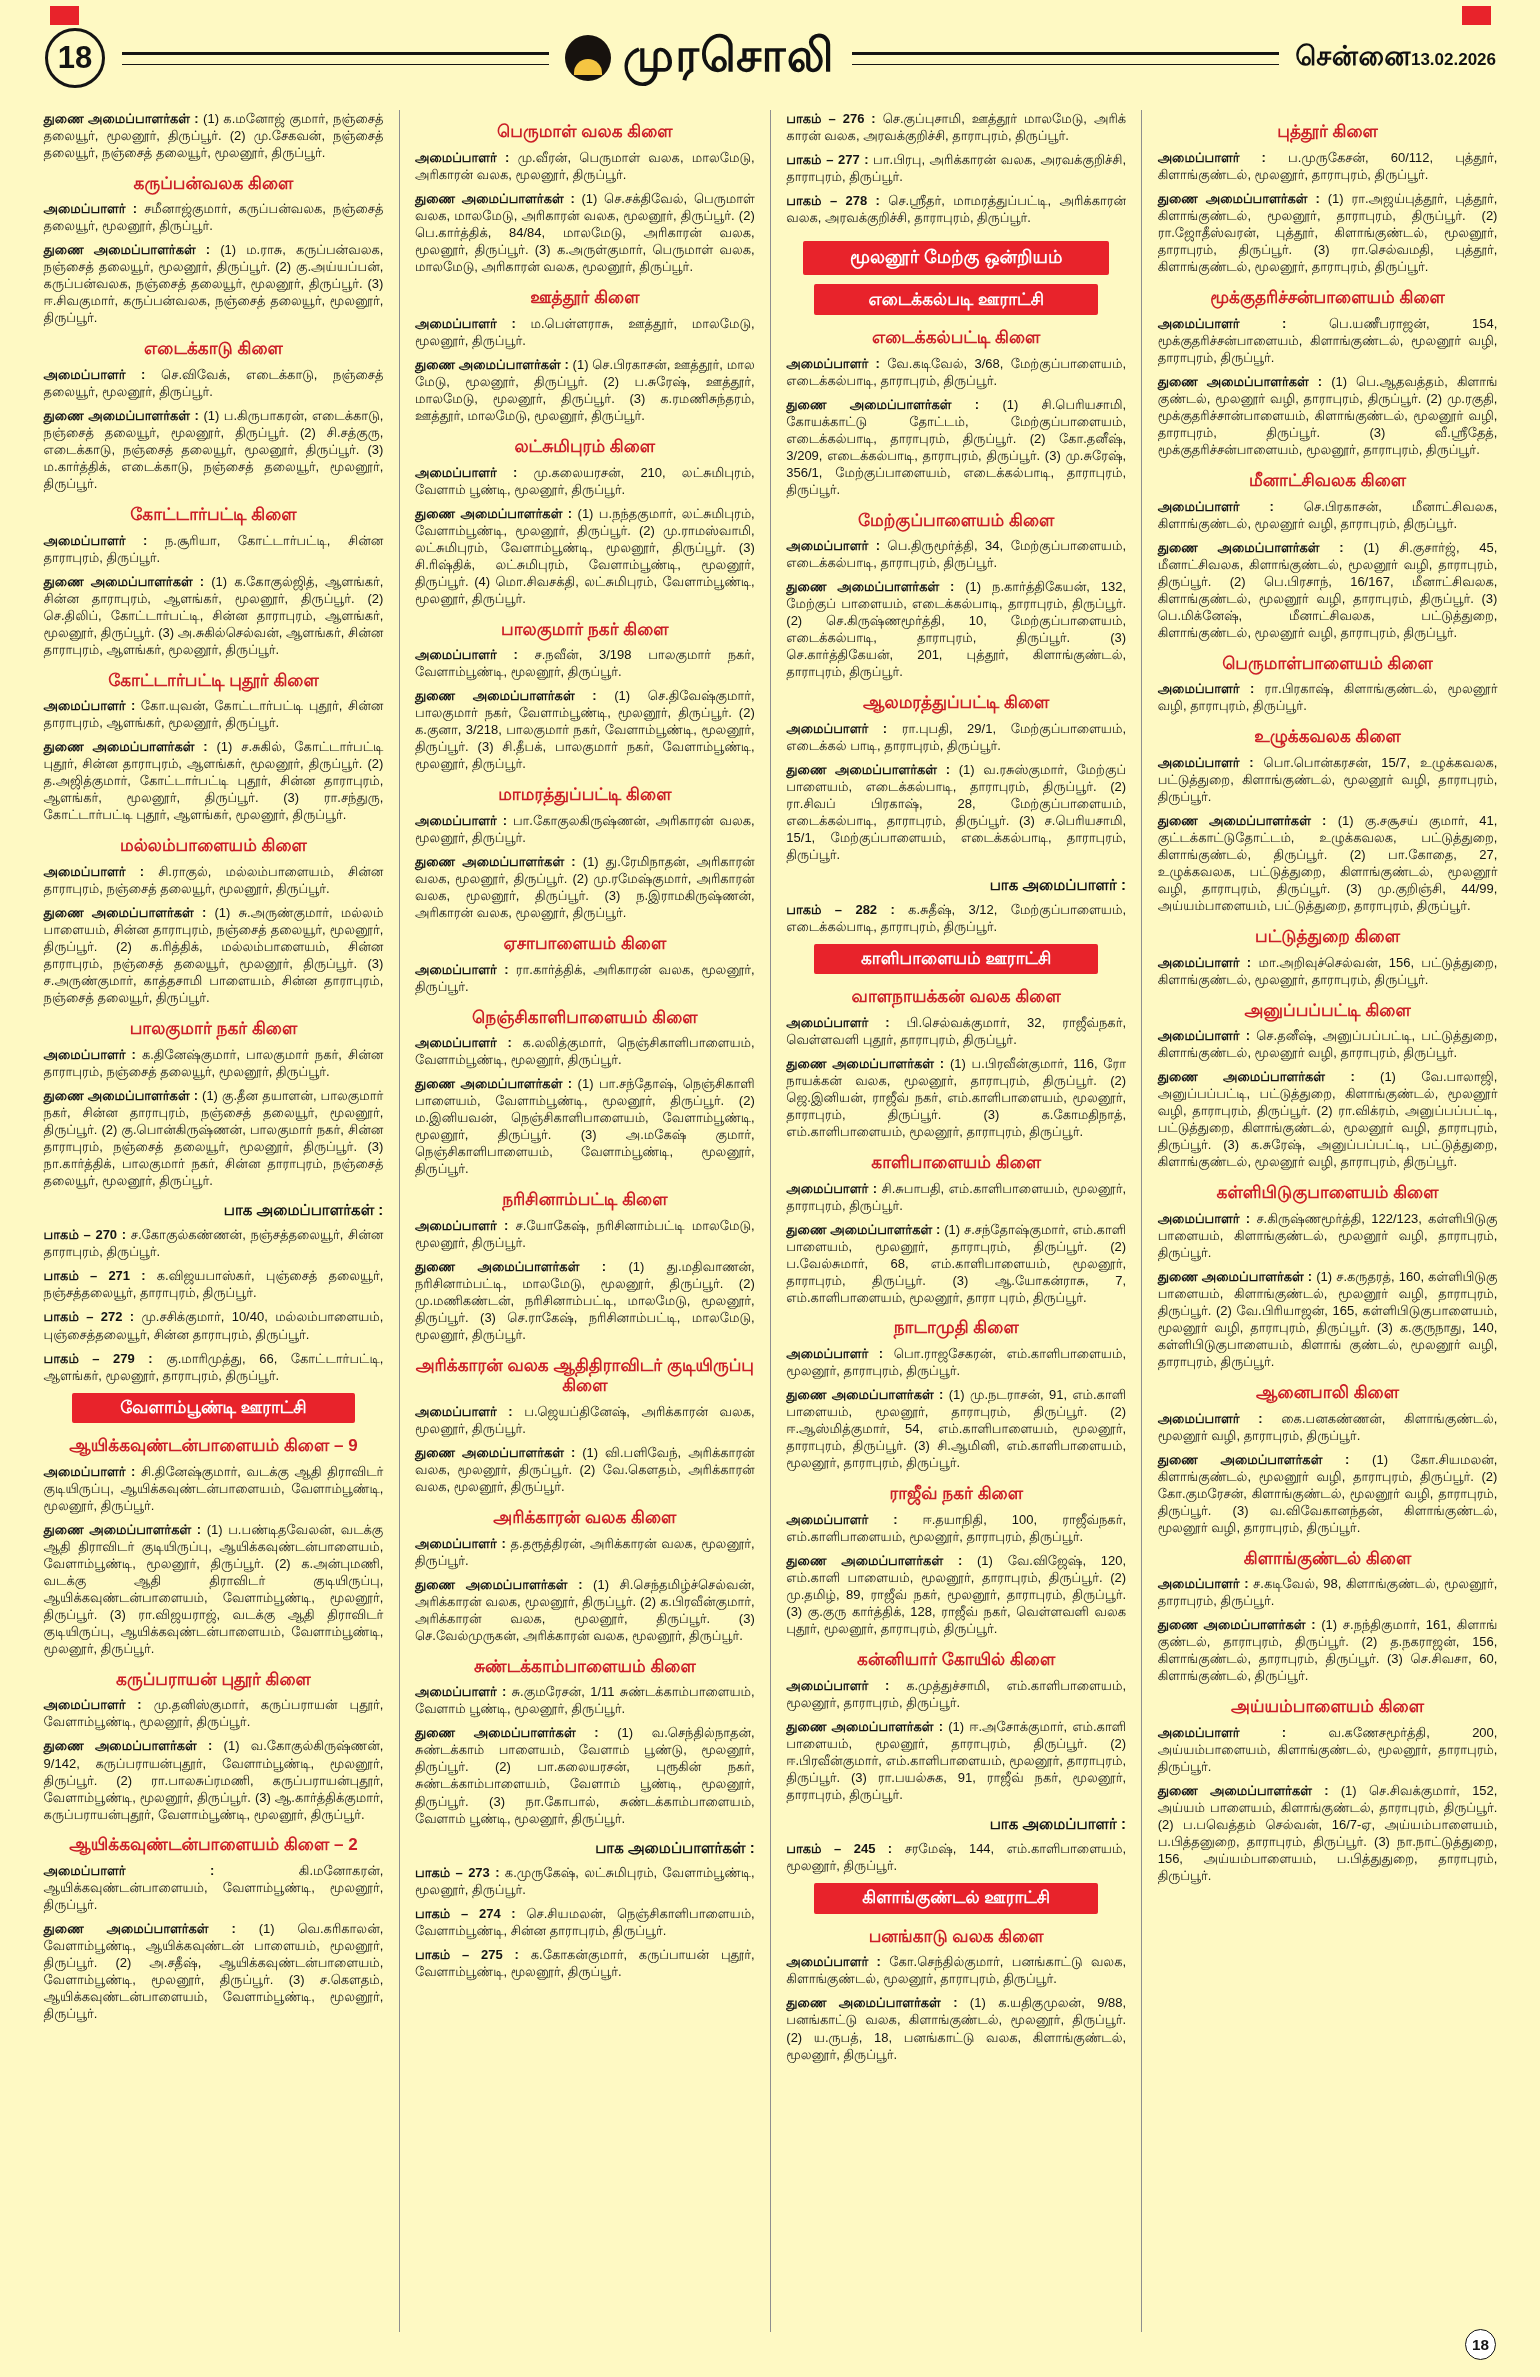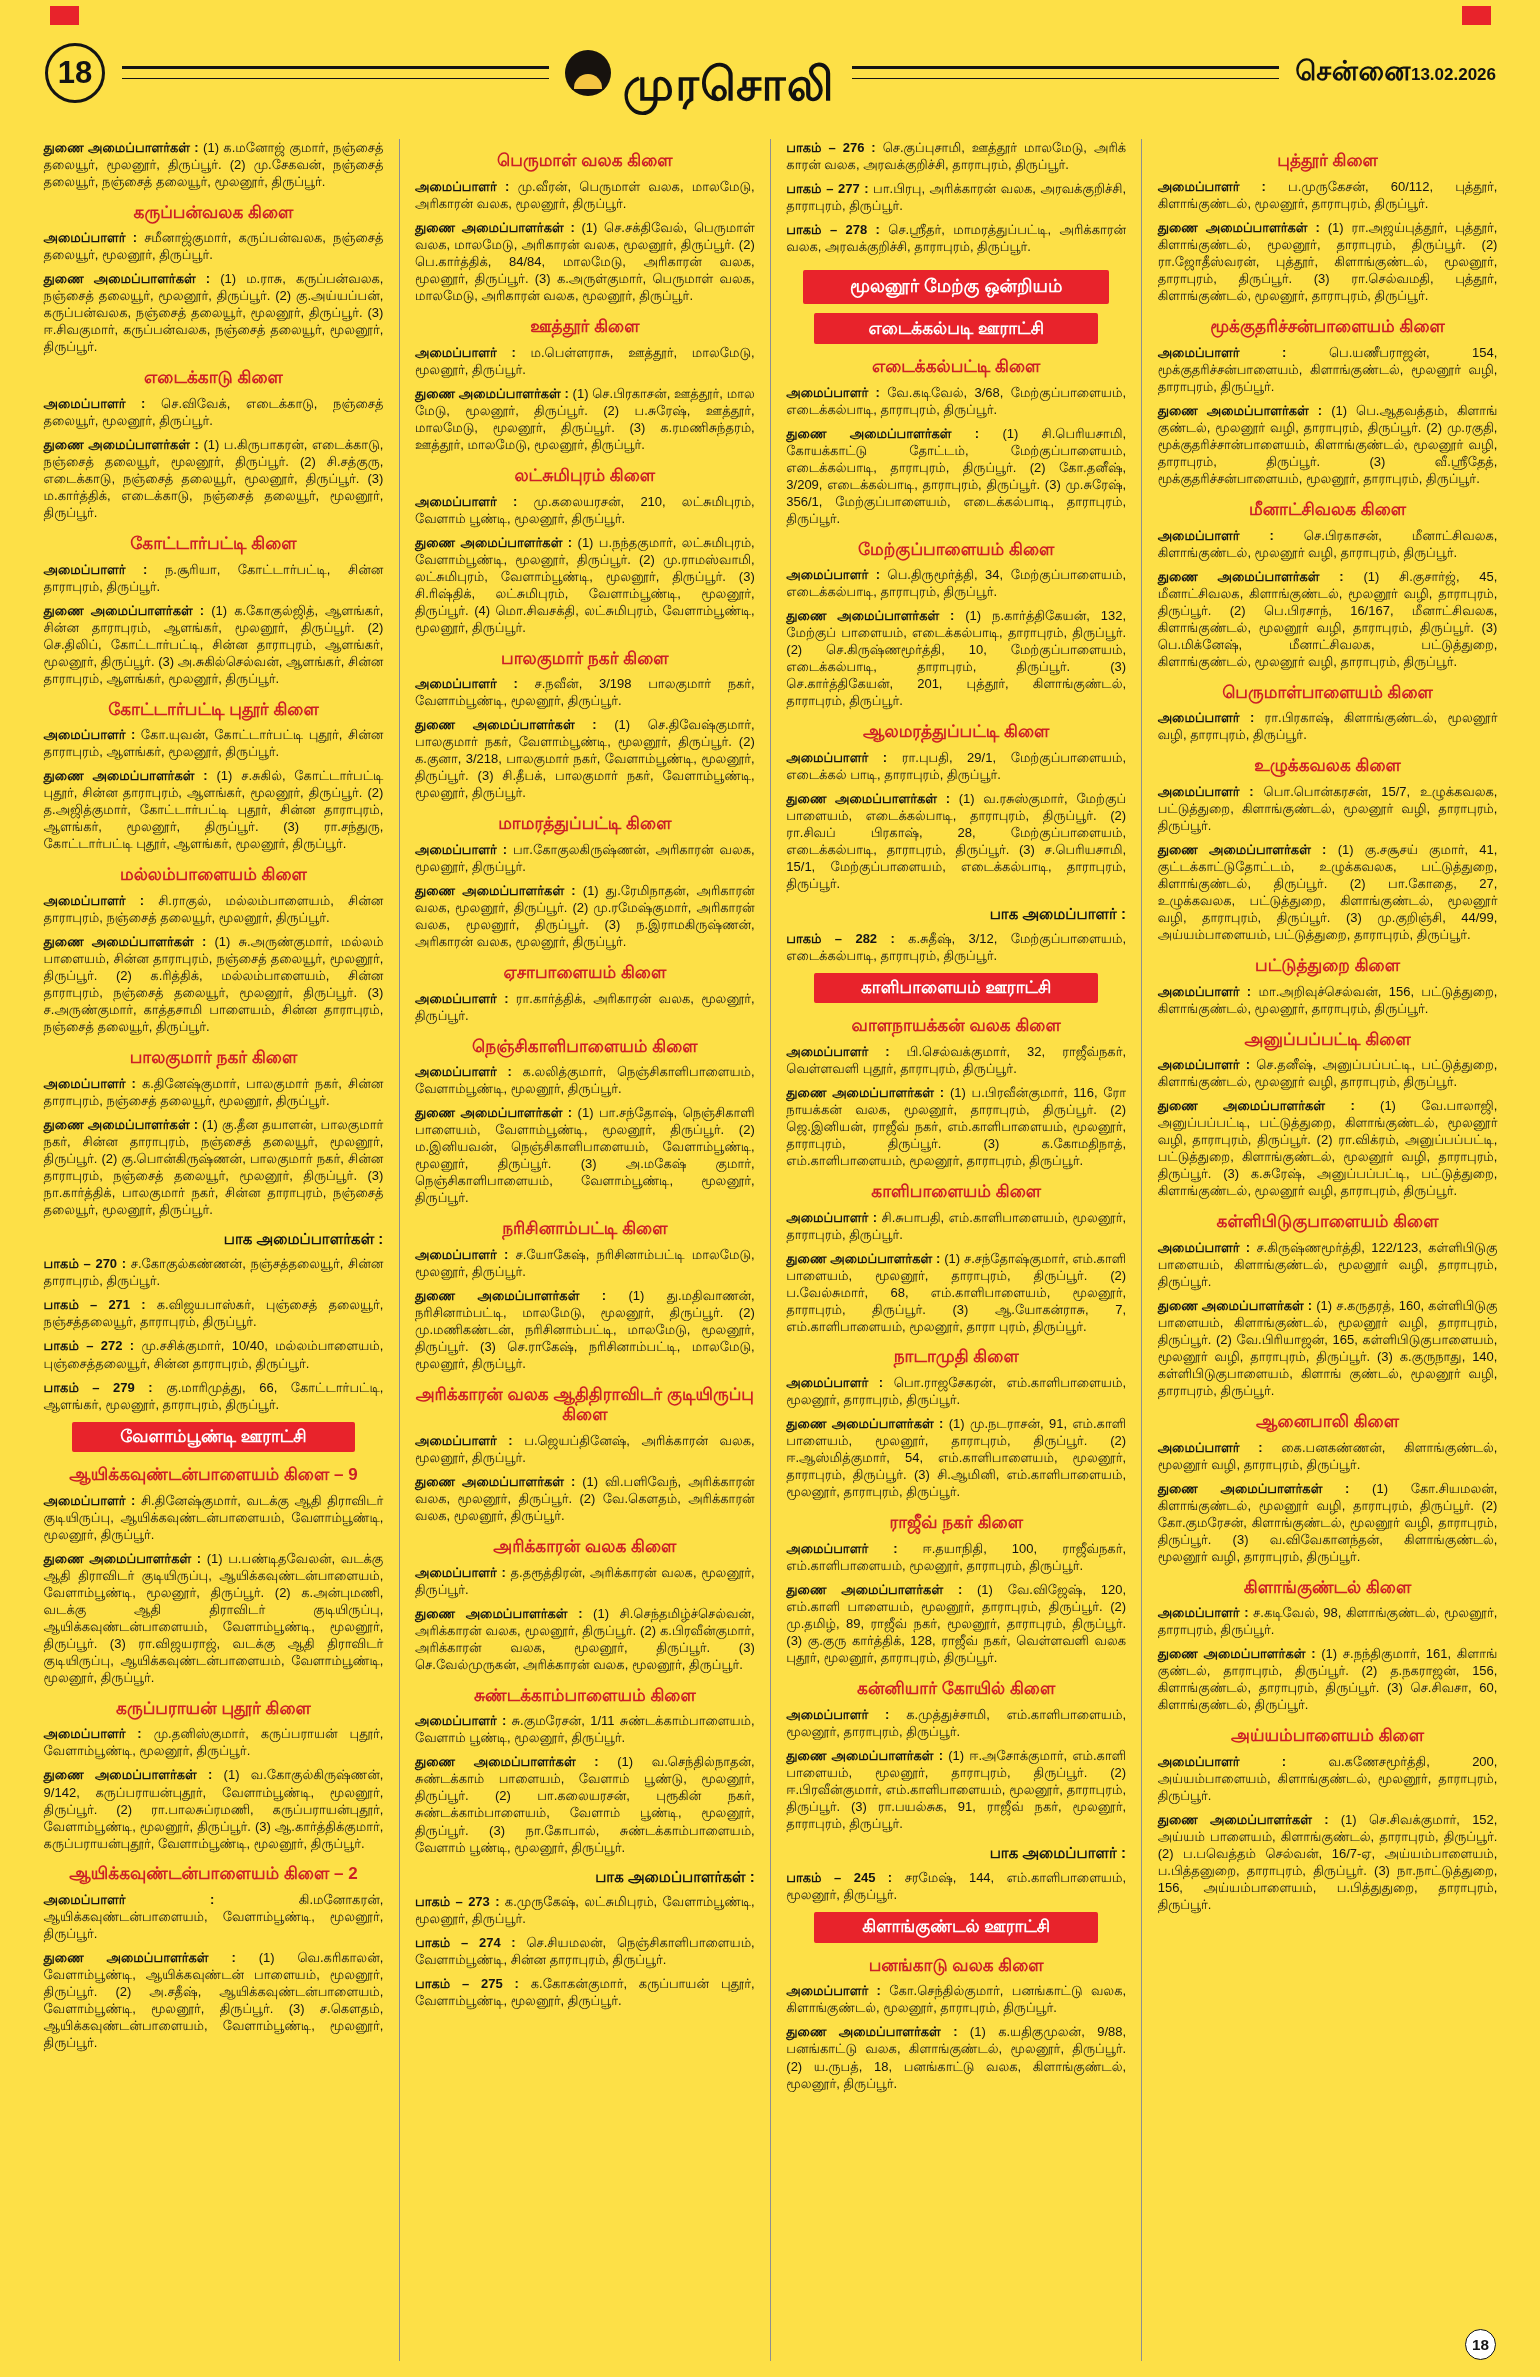--- a/index.html
+++ b/index.html
@@ -1,17 +1,17 @@
 <!DOCTYPE html>
 <html style="font-size:10.2px"><head>
 <meta charset="utf-8">
 <style>
   html,body {margin:0; padding:0; background:#dcdcdc;}
   .page {
-    position:relative; width:1541px; height:2377px; background:#fde047;
+    position:relative; width:1541px; height:2377px; background:#fef9c3;
     font-family:"Liberation Sans","DejaVu Sans",sans-serif; color:#141414;
     overflow:hidden; margin:0 auto;
   }
   .corner-mark {position:absolute; top:6.4px; width:29px; height:19px; background:#e8232b;}
   .corner-mark.left {left:50px;}
   .corner-mark.right {right:50px;}
 
   
   .header {display:flex; align-items:center; padding:28px 45px 10.2px 45px;}
   .page-circle {
@@ -19,21 +19,21 @@
     display:flex; align-items:center; justify-content:center;
     font-size:31px; font-weight:bold;
   }
   .double-rule {flex:1 1 auto; height:9px; border-top:3.8px solid #141414; border-bottom:1.9px solid #141414; margin:0 16.6px;}
   .masthead {display:flex; align-items:center; gap:11.5px; flex:0 0 auto;}
   .logo-circle {
     width:46px; height:46px; border-radius:50%; background:#17120e;
     display:flex; align-items:flex-end; justify-content:center; overflow:hidden;
   }
   .sun {width:28px; height:15.3px; background:#f5c542; border-radius:28px 28px 0 0; margin-bottom:6.4px;}
-  .masthead-title {font-size:46px; font-weight:bold; letter-spacing:1.3px; color:#111;margin-top:29px;}
+  .masthead-title {font-size:46px; font-weight:bold; letter-spacing:1.3px; color:#111;}
   .dateline {flex:0 0 auto; display:flex; align-items:baseline; font-weight:bold;}
   .edition {font-size:27px; color:#111; letter-spacing:0.6px;}
   .date {font-size:17px; color:#111;}
 
   
   .content {display:flex; align-items:stretch; padding:11.5px 41px 19px 41px; height:2222px; overflow:hidden;}
   .col {
     flex:1 1 0; padding:0 15.3px; border-right:1.3px solid #8f8f8f;
     font-size:13px; line-height:1.31; text-align:justify; overflow:hidden;
   }

